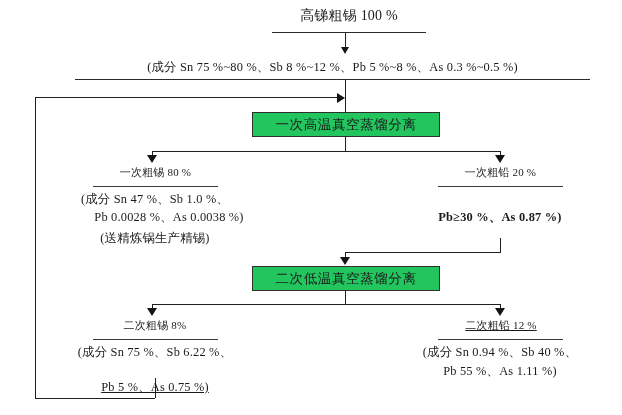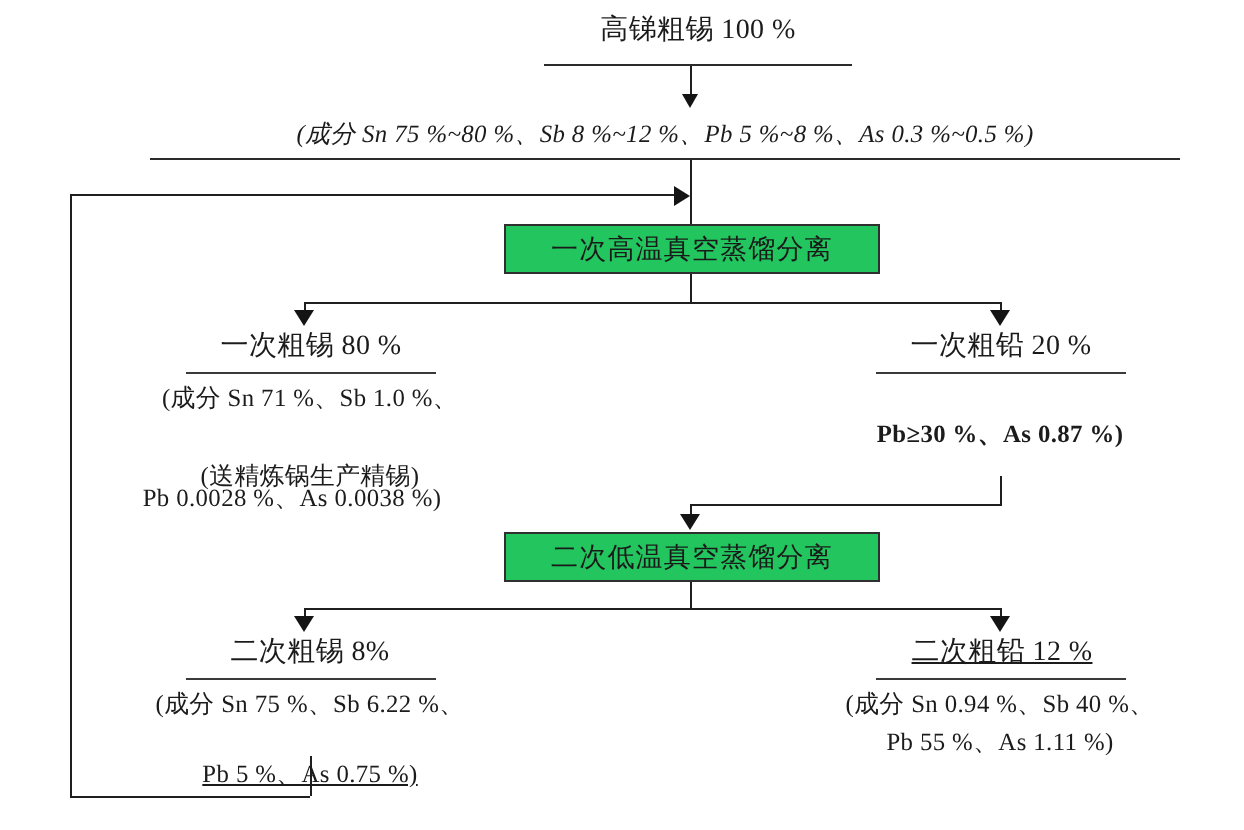--- a/index.html
+++ b/index.html
@@ -16,21 +16,21 @@
     width: 622px;
     height: 415px;
     background: #ffffff;
     overflow: hidden;
   }
   .txt {
     position: absolute;
     text-align: center;
     white-space: nowrap;
     line-height: 1.15;
-    font-size: 14px;
+    font-size: 11px;
     letter-spacing: 0.2px;
     color: #1b1b1b;
   }
   .txt.small {
     font-size: 12.4px;
   }
   .title {
     font-size: 14px;
   }
   
@@ -90,43 +90,43 @@
 </head>
 <body>
 
 <div id="canvas">
 
   <div class="txt title" style="left:272px; top:8px; width:154px;">高锑粗锡 100 %</div>
   <div class="hr" style="left:272px; top:32px; width:154px;"></div>
   <div class="vline" style="left:345px; top:33px; height:15px;"></div>
   <div class="arrow-down sm" style="left:341px; top:47px;"></div>
 
-  <div class="txt small" style="left:75px; top:60px; width:515px;font-style:italic;">(成分 Sn 75 %~80 %、Sb 8 %~12 %、Pb 5 %~8 %、As 0.3 %~0.5 %)</div>
+  <div class="txt small" style="left:75px; top:60px; width:515px;">(成分 Sn 75 %~80 %、Sb 8 %~12 %、Pb 5 %~8 %、As 0.3 %~0.5 %)</div>
   <div class="hr" style="left:75px; top:79px; width:515px;"></div>
   <div class="vline" style="left:345px; top:80px; height:32px;"></div>
 
   <div class="vline" style="left:35px; top:97px; height:301px;"></div>
   <div class="hline" style="left:35px; top:398px; width:120px;"></div>
   <div class="vline" style="left:155px; top:378px; height:20px;"></div>
   <div class="hline" style="left:35px; top:97px; width:303px;"></div>
   <div class="arrow-right" style="left:337px; top:93px;"></div>
 
   <div class="box" style="left:252px; top:112px; width:188px; height:25px;">一次高温真空蒸馏分离</div>
 
   <div class="vline" style="left:345px; top:137px; height:14px;"></div>
   <div class="hline" style="left:152px; top:151px; width:349px;"></div>
   <div class="vline" style="left:152px; top:151px; height:6px;"></div>
   <div class="arrow-down" style="left:147px; top:155px;"></div>
   <div class="vline" style="left:500px; top:151px; height:6px;"></div>
   <div class="arrow-down" style="left:495px; top:155px;"></div>
 
   <div class="txt" style="left:93px; top:166px; width:125px;">一次粗锡 80 %</div>
   <div class="hr thin" style="left:93px; top:186px; width:125px;"></div>
-  <div class="txt small" style="left:60px; top:192px; width:190px;">(成分 Sn 71 %、Sb 1.0 %、</div>
-  <div class="txt small" style="left:46px; top:210px; width:200px;margin-top:32px;">Pb 0.0028 %、As 0.0038 %)</div>
+  <div class="txt small" style="left:60px; top:192px; width:190px;">(成分 Sn 47 %、Sb 1.0 %、</div>
+  <div class="txt small" style="left:69px; top:210px; width:200px;">Pb 0.0028 %、As 0.0038 %)</div>
   <div class="txt small" style="left:60px; top:231px; width:190px;">(送精炼锅生产精锡)</div>
 
   <div class="txt" style="left:438px; top:166px; width:125px;">一次粗铅 20 %</div>
   <div class="hr thin" style="left:438px; top:186px; width:125px;"></div>
   <div class="txt small" style="left:415px; top:210px; width:170px;font-weight:bold;">Pb≥30 %、As 0.87 %)</div>
 
   <div class="vline" style="left:500px; top:238px; height:14px;"></div>
   <div class="hline" style="left:345px; top:252px; width:156px;"></div>
   <div class="vline" style="left:345px; top:252px; height:7px;"></div>
   <div class="arrow-down" style="left:340px; top:257px;"></div>

